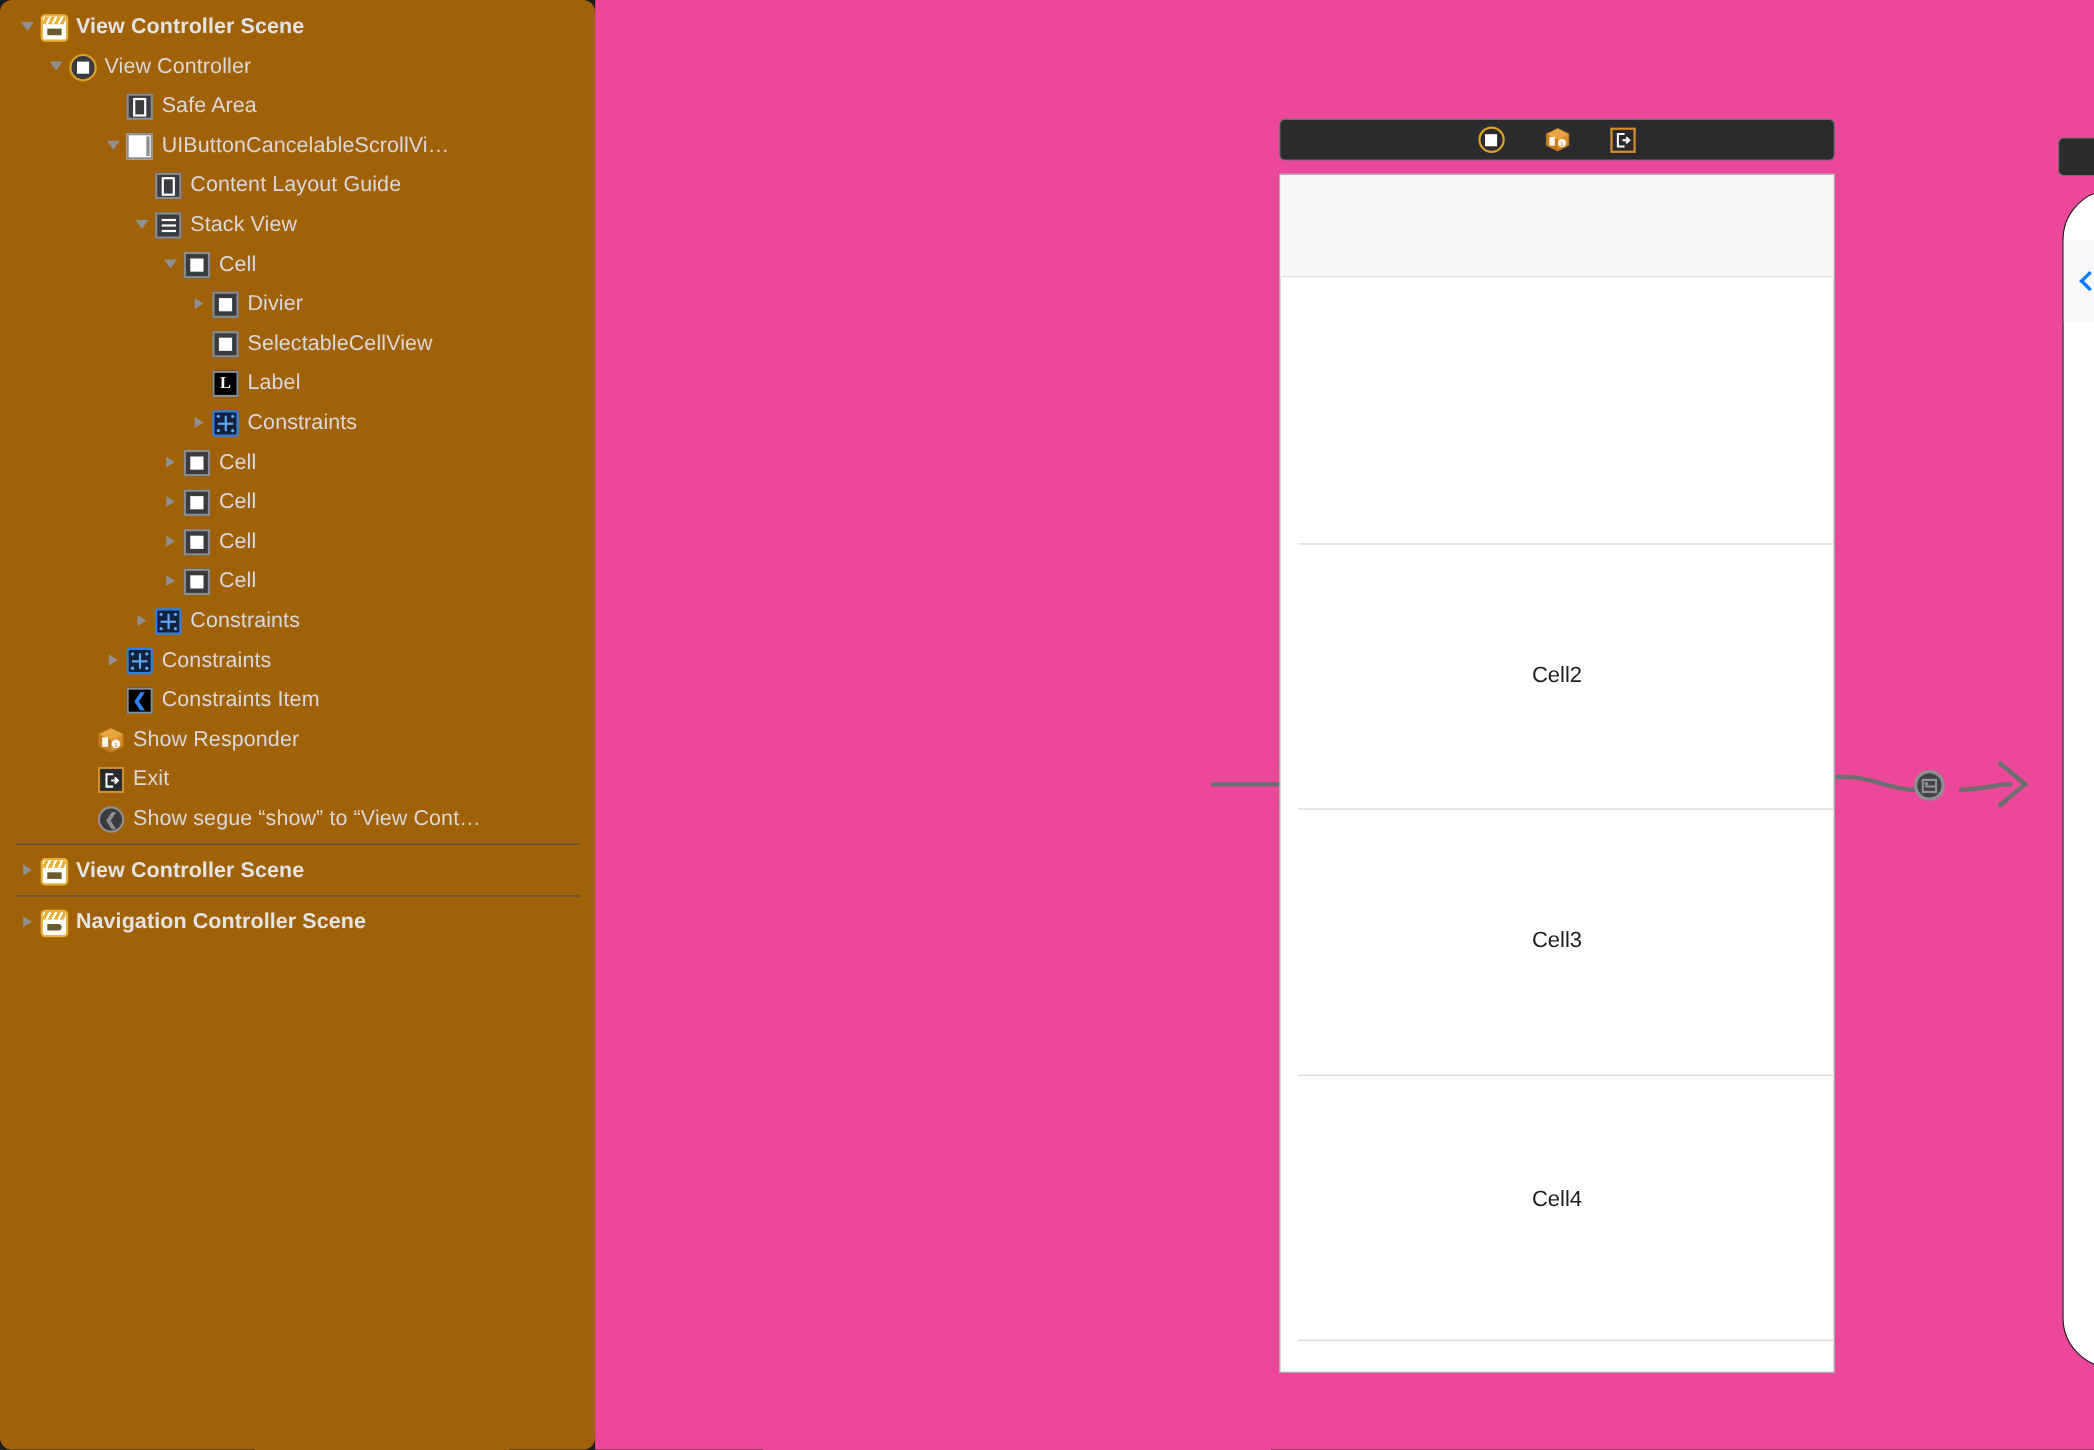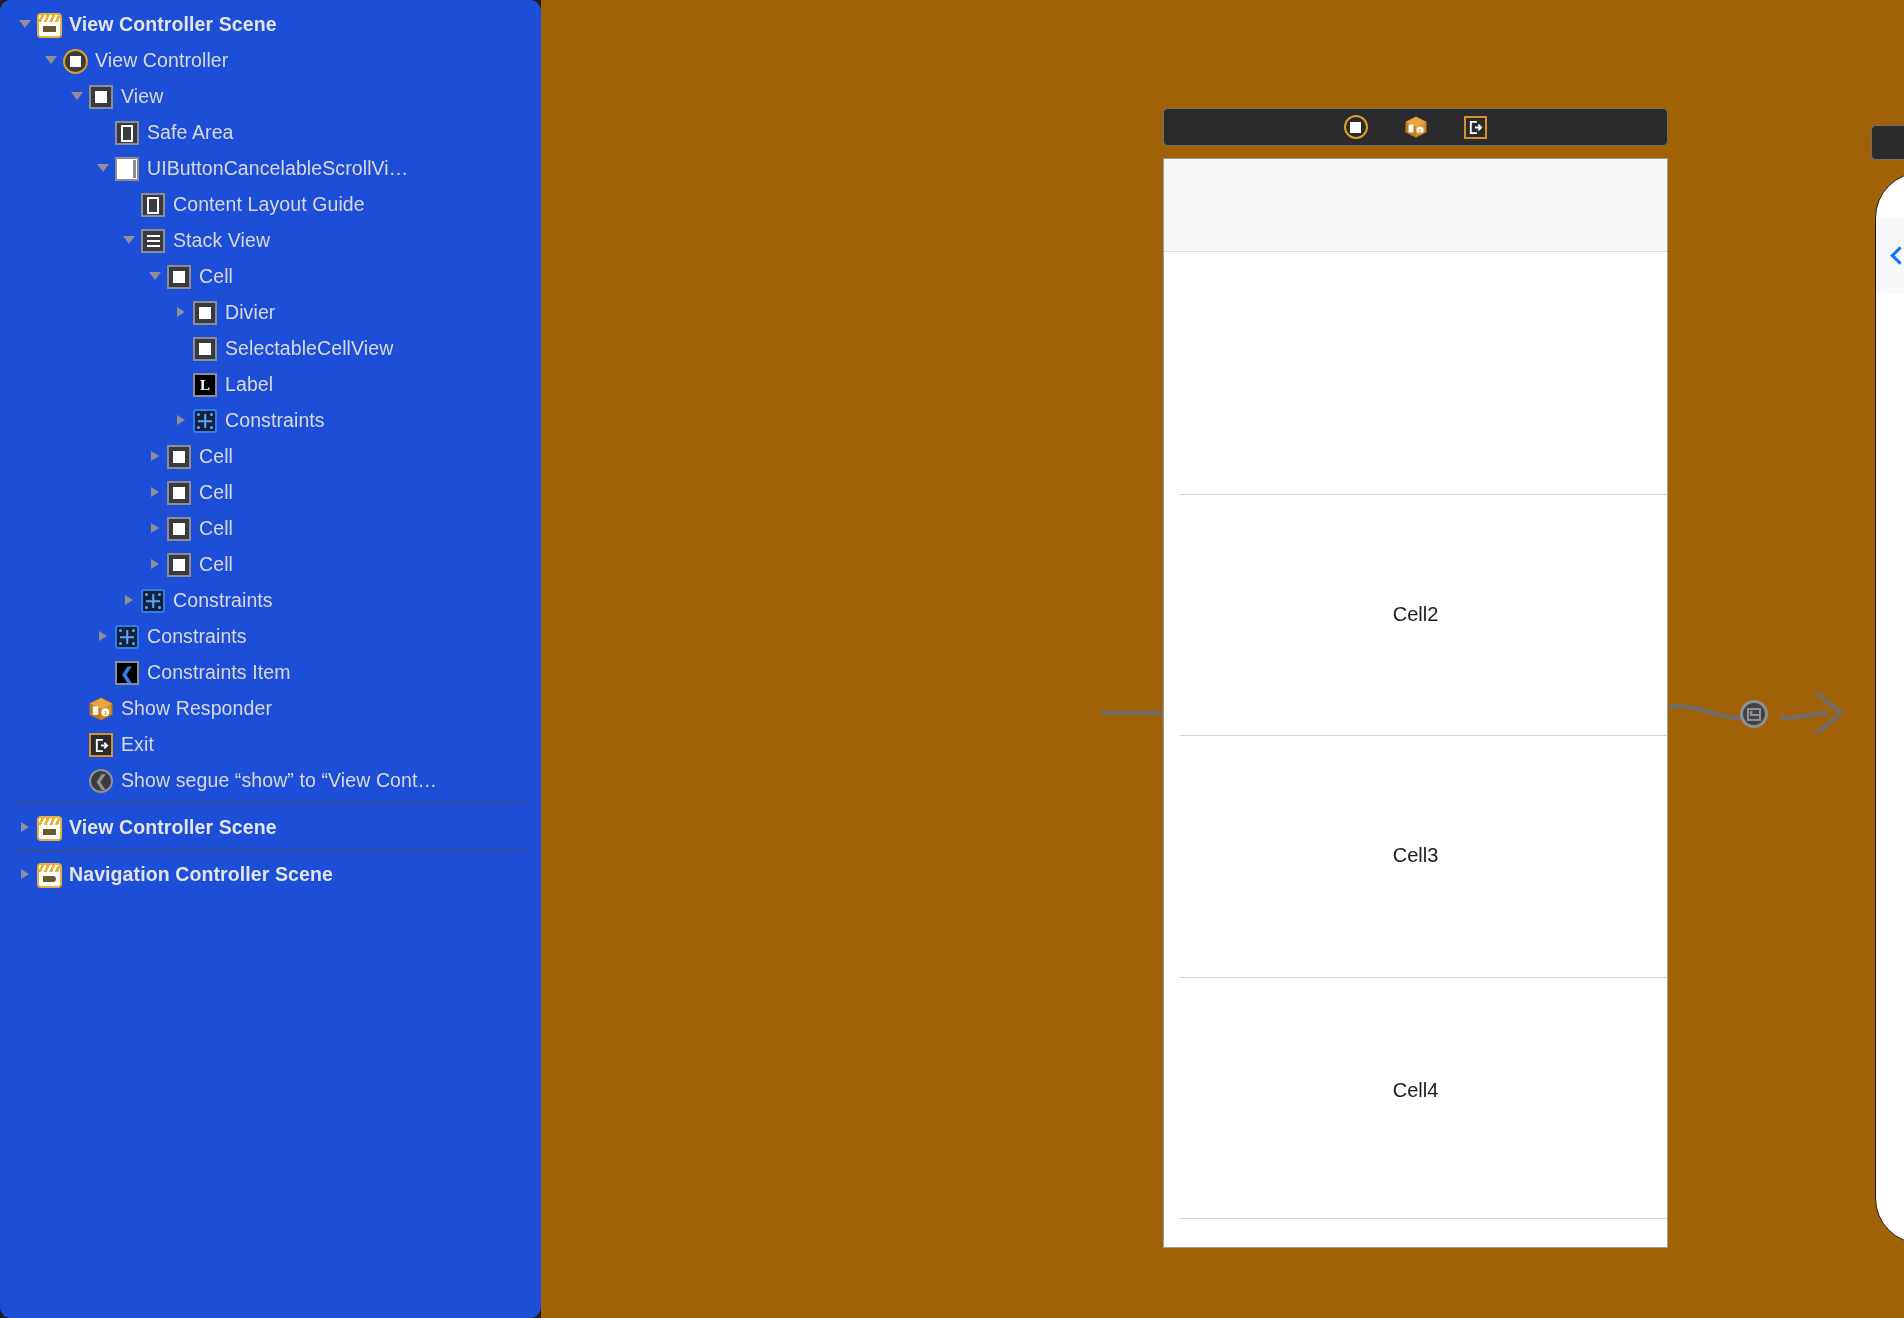--- a/index.html
+++ b/index.html
@@ -6,21 +6,21 @@
   html, body {
     width: 1904px; height: 1318px;
     font-family: "Liberation Sans", sans-serif;
     background: #1e1e1e; overflow: hidden;
   }
   #app { position: relative; width: 1904px; height: 1318px; display: flex; }
 
   
   #outline {
     width: 541px; height: 1318px;
-    background: #1d4ed8;
+    background: #a16207;
     position: relative;
     flex: 0 0 541px;
     padding-top: 6px;
     border-radius: 11px;
   }
   .row {
     height: 36px;
     display: flex;
     align-items: center;
     position: relative;
@@ -96,21 +96,21 @@
   .i-exit { width:24px; height:24px; border:2.5px solid #d8912a; background:#2a2b2d; position:relative; top:1px;
             display:flex; align-items:center; justify-content:center; }
 
   
   .i-segue { width:24px; height:24px; border:2.5px solid #8e9094; border-radius:50%; background:#3a3b3e; position:relative; top:1px;
              display:flex; align-items:center; justify-content:center; color:#8e9094; font-size:15px; font-weight:bold; }
 
   .sep { height:1px; background:#4a4b4d; margin: 5px 14px 5px 14px; }
 
   
-  #canvas { flex:1; position:relative; background:#a16207; }
+  #canvas { flex:1; position:relative; background:#ec4899; }
 
   .dock {
     position:absolute; background:#2b2b2d; border:1px solid #6e6f71; border-radius:5px;
     display:flex; align-items:center; justify-content:center; gap:34px;
   }
   .dock-ic { width:26px; height:26px; position:relative; }
 
   .d-circle { width:24px; height:24px; border:2.5px solid #d9a227; border-radius:50%; background:#2b2b2d;
               display:flex; align-items:center; justify-content:center; }
   .d-circle::after{ content:""; width:11px; height:11px; background:#fff; }
@@ -162,30 +162,20 @@
         </div>
         <div class="row">
           <span style="flex: 0 0 40px;"></span>
           <span class="tw">
             <span class="tri open"></span>
           </span>
           <span class="ic" style="display: flex; align-items: center; justify-content: center;">
             <span class="i-vc"></span>
           </span>
           <span class="lbl">View Controller</span>
-        </div>
-        <div class="row">
-          <span style="flex: 0 0 66px;"></span>
-          <span class="tw">
-            <span class="tri open"></span>
-          </span>
-          <span class="ic" style="display: flex; align-items: center; justify-content: center;">
-            <span class="i-view"></span>
-          </span>
-          <span class="lbl">View</span>
         </div>
         <div class="row">
           <span style="flex: 0 0 92px;"></span>
           <span class="tw"></span>
           <span class="ic" style="display: flex; align-items: center; justify-content: center;">
             <span class="i-guide"></span>
           </span>
           <span class="lbl">Safe Area</span>
         </div>
         <div class="row">

